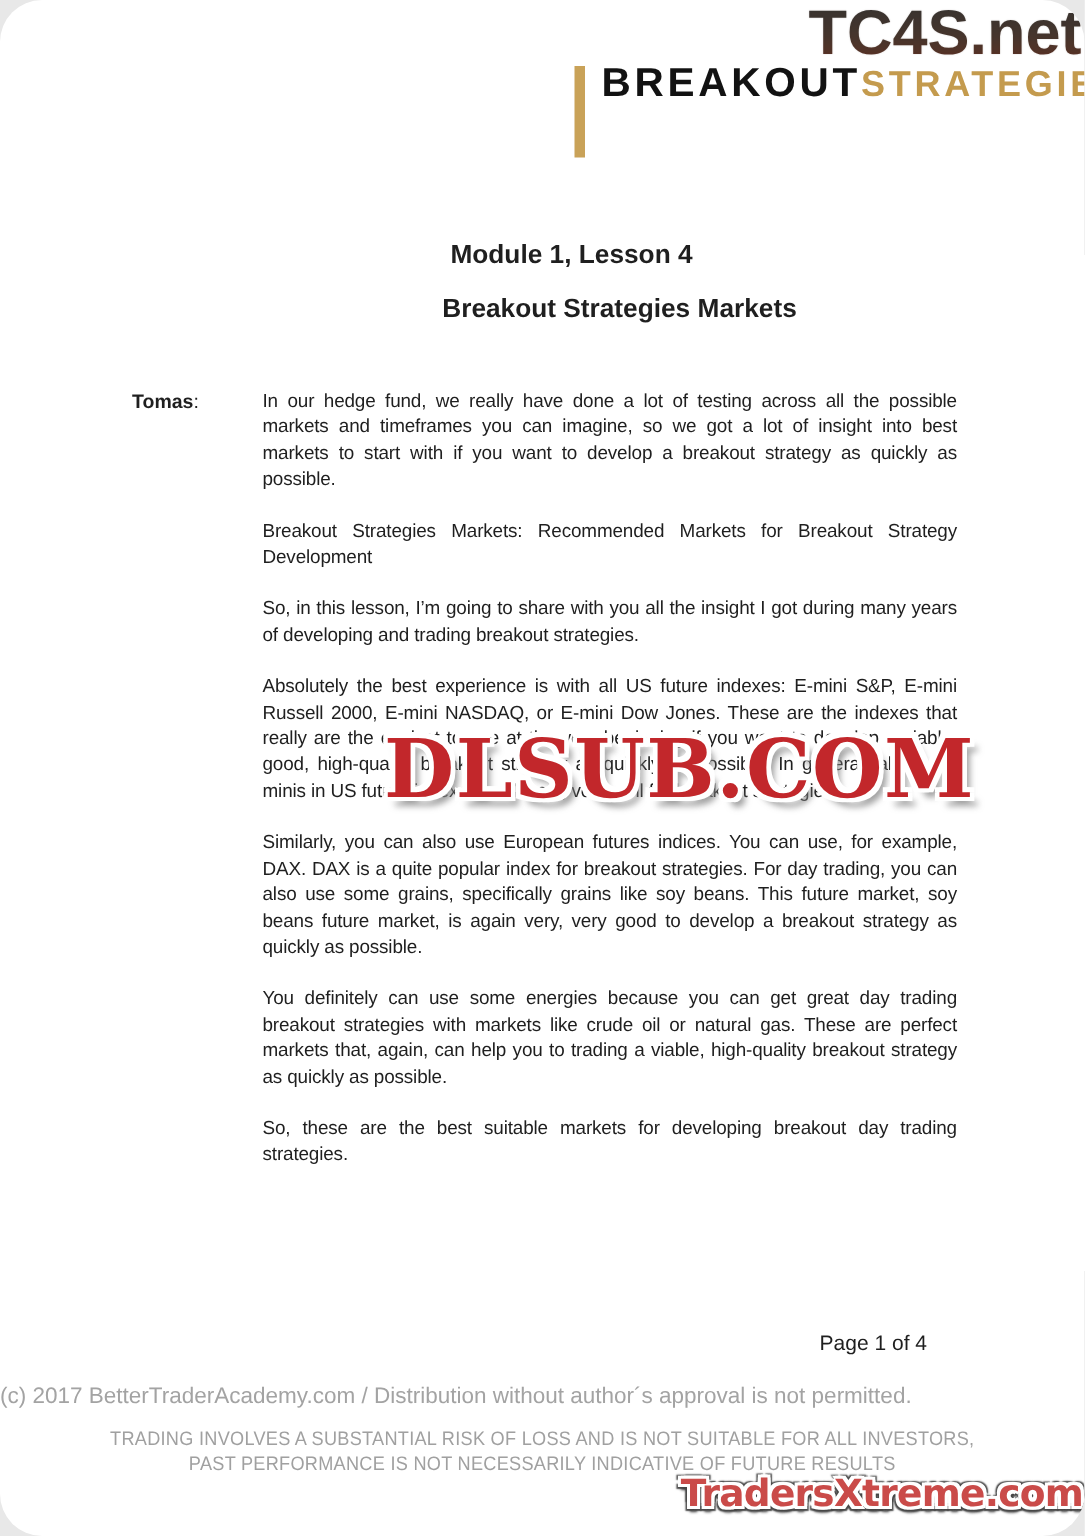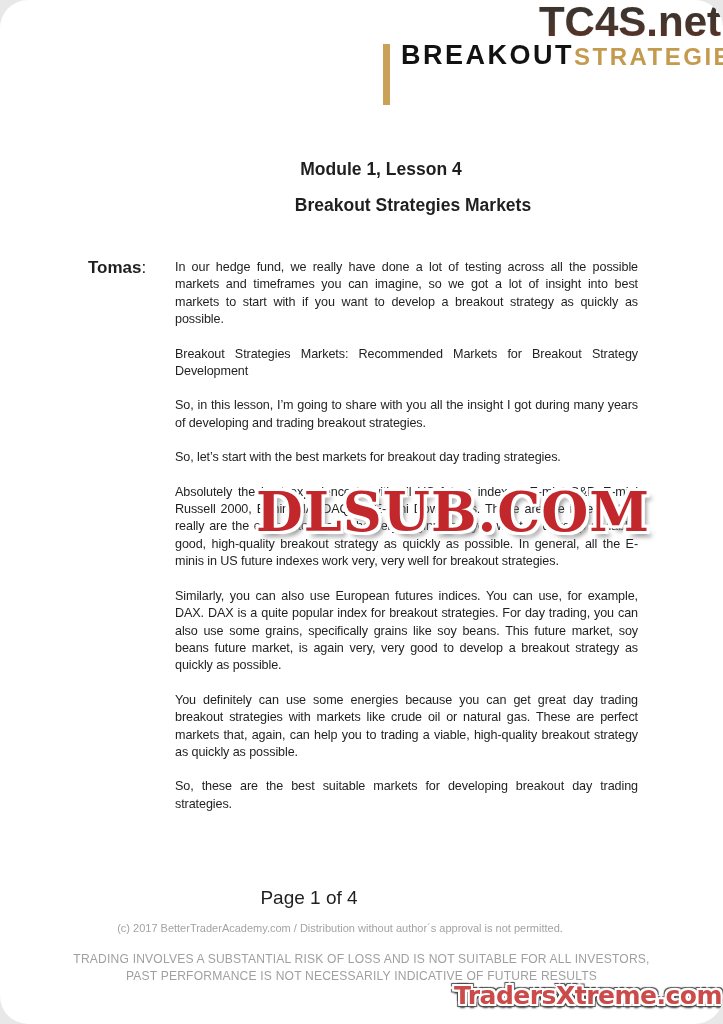--- a/index.html
+++ b/index.html
@@ -33,39 +33,39 @@
   
   .doc-title{position:absolute;left:0;width:708px;text-align:center;font-weight:bold;font-size:17.5px;padding-left:27px;}
   .t1{top:159px;}
   .t2{top:195px;margin-left:32px;}
   
   .transcript{
     position:absolute;left:88px;top:259px;width:550px;
     display:grid;grid-template-columns:87px 463px;
     font-size:12.6px;line-height:17.4px;
   }
-  .speaker-cell{font-size:17px;}
+  .speaker-cell{font-size:13px;}
   .speaker-name{font-weight:bold;}
   .paras p{margin:0 0 17px 0;text-align:justify;letter-spacing:-0.1px;}
   
   .dlsub{
     position:absolute;left:220px;top:480px;
     font-family:"DejaVu Serif",serif;font-weight:bold;
     font-size:54px;letter-spacing:1px;
     color:#c2272b;
     text-shadow:
       -3px -3px 0 #fff,3px -3px 0 #fff,-3px 3px 0 #fff,3px 3px 0 #fff,
       -3px 0 0 #fff,3px 0 0 #fff,0 -3px 0 #fff,0 3px 0 #fff,
       -2px -2px 0 #fff,2px 2px 0 #fff,
       5px 6px 4px rgba(130,130,130,.75);
     margin-left: 36px;
   }
   
-  .pagenum{position:absolute;top:887px;left:0;width:618px;text-align:center;font-size:19px;color:#1f1f1f;}
-  .copyright{position:absolute;top:922px;left:0;width:680px;text-align:center;font-size:11px;color:#a3a3a3;}
+  .pagenum{position:absolute;top:887px;left:0;width:618px;text-align:right;font-size:14px;color:#1f1f1f;}
+  .copyright{position:absolute;top:922px;left:0;width:680px;text-align:left;font-size:15px;color:#a3a3a3;}
   .disclaimer{
     position:absolute;top:951px;left:0;width:723px;text-align:center;
     font-size:13px;line-height:16.5px;color:#a0a0a0;
     transform:scaleX(0.93);transform-origin:50% 0;
     letter-spacing:0.2px;
   }
   .txtreme{
     position:absolute;top:981px;right:1px;
     font-family:"DejaVu Sans",sans-serif;font-weight:bold;
     font-size:25px;letter-spacing:-0.5px;
@@ -103,21 +103,20 @@
   <div class="doc-title t2">Breakout Strategies Markets</div>
 
   <div class="transcript">
     <div class="speaker-cell">
       <span class="speaker-name">Tomas</span><span>:</span>
     </div>
     <div class="paras">
       <p>In our hedge fund, we really have done a lot of testing across all the possible markets and timeframes you can imagine, so we got a lot of insight into best markets to start with if you want to develop a breakout strategy as quickly as possible.</p>
       <p>Breakout Strategies Markets: Recommended Markets for Breakout Strategy Development</p>
       <p>So, in this lesson, I’m going to share with you all the insight I got during many years of developing and trading breakout strategies.</p>
-      <p>So, let’s start with the best markets for breakout day trading strategies.</p>
       <p>Absolutely the best experience is with all US future indexes: E-mini S&amp;P, E-mini Russell 2000, E-mini NASDAQ, or E-mini Dow Jones. These are the indexes that really are the easiest to use at the very beginning if you want to develop a viable, good, high-quality breakout strategy as quickly as possible. In general, all the E-minis in US future indexes work very, very well for breakout strategies.</p>
       <p>Similarly, you can also use European futures indices. You can use, for example, DAX. DAX is a quite popular index for breakout strategies. For day trading, you can also use some grains, specifically grains like soy beans. This future market, soy beans future market, is again very, very good to develop a breakout strategy as quickly as possible.</p>
       <p>You definitely can use some energies because you can get great day trading breakout strategies with markets like crude oil or natural gas. These are perfect markets that, again, can help you to trading a viable, high-quality breakout strategy as quickly as possible.</p>
       <p>So, these are the best suitable markets for developing breakout day trading strategies.</p>
     </div>
   </div>
 
   <div class="dlsub">DLSUB.COM</div>
 
   <div class="pagenum">Page 1 of 4</div>

